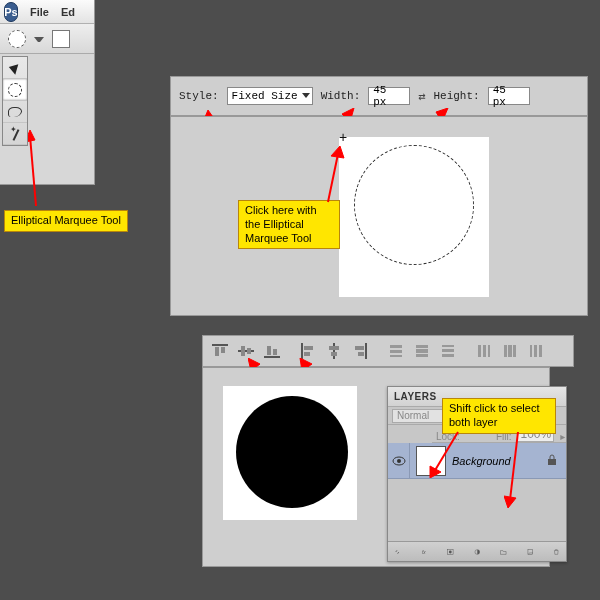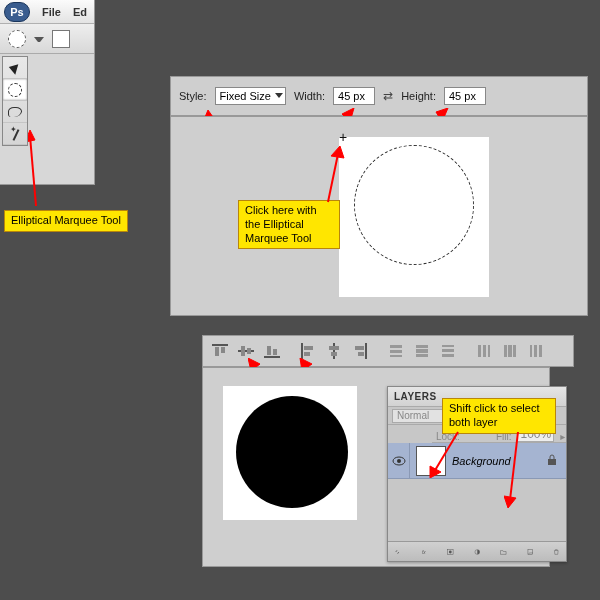--- a/index.html
+++ b/index.html
@@ -1,21 +1,21 @@
 <!DOCTYPE html>
 <html><head>
 <meta charset="utf-8">
 <style>
   * { box-sizing: border-box; margin: 0; padding: 0; }
   body { width: 600px; height: 600px; background: #4d4d4d; font-family: Tahoma, Arial, sans-serif; font-size: 11px; position: relative; overflow: hidden; }
   
   
   .ps-corner { position: absolute; top: 0; left: 0; width: 95px; height: 185px; background: #d7d7d7; border-right: 1px solid #999; border-bottom: 1px solid #999; }
   .ps-menubar { height: 24px; background: linear-gradient(#fbfbfb,#e3e3e3); border-bottom: 1px solid #b0b0b0; display:flex; align-items:center; padding-left:4px; gap:12px; }
-  .ps-logo { width: 26px; height: 20px; background:#3a5d8f; color:#fff; font-weight:bold; font-size:11px; display:flex; align-items:center; justify-content:center; border:1px solid #1b365c; border-radius:10px; }
+  .ps-logo { width: 14px; height: 20px; background:#3a5d8f; color:#fff; font-weight:bold; font-size:11px; display:flex; align-items:center; justify-content:center; border:1px solid #1b365c; border-radius:10px; }
   .ps-menubar span { color:#333;font-weight:bold; }
   .ps-optbar { height: 30px; background: linear-gradient(#eee,#d8d8d8); border-bottom:1px solid #aaa; display:flex; align-items:center; padding-left:8px; gap:8px; }
   .tiny-circle-icon { width:18px; height:18px; border:1px dashed #555; border-radius:50%; background:#fff; }
   .tiny-panel-icon { width:18px; height:18px; border:1px solid #777; background:#fff; }
   .dropdown-arrow { width:10px; height:8px; }
   .dropdown-arrow::after { content:""; display:block; border-left:4px solid transparent; border-right:4px solid transparent; border-top:5px solid #555; margin-top:2px; }
   .toolbox { position:absolute; left:2px; top:56px; width:26px; background:linear-gradient(#e8e8e8,#d5d5d5); border:1px solid #888; }
   .tool-slot { width:24px; height:22px; display:flex; align-items:center; justify-content:center; border-bottom:1px solid #c5c5c5; cursor:pointer; }
   .tool-slot.selected { background:#fff; box-shadow:inset 0 0 2px #888; }
   .arrow-cursor { width:0; height:0; border-left:9px solid #222; border-top:4px solid transparent; border-bottom:6px solid transparent; transform:rotate(-40deg); }
@@ -23,21 +23,21 @@
   .lasso { width:14px; height:10px; border:1.5px solid #333; border-radius:60% 60% 80% 40%; border-bottom:none; }
   .wand { position:relative; width:14px; height:14px; }
   .wand::before { content:""; position:absolute; width:2px; height:12px; background:#333; left:7px; top:2px; transform:rotate(25deg); }
   .wand::after { content:"✦"; position:absolute; font-size:8px; left:2px; top:-2px; color:#333; }
   
   
   .ann { position:absolute; background:#ffe600; border:1px solid #b8860b; padding:3px 6px; font-size:11px; color:#000; line-height:1.25; }
   .arrow-red { position:absolute; stroke:#ff0000; fill:#ff0000; }
   
   
-  .panel-opts { position:absolute; left:170px; top:76px; width:418px; height:40px; background:#cfcfcf; border:1px solid #999; display:flex; align-items:center; padding:0 8px; gap:8px; }
+  .panel-opts { position:absolute; left:170px; top:76px; width:418px; height:40px; background:#cfcfcf; border:1px solid #999; display:flex; align-items:center; padding:0 8px; gap:8px;font-family:Liberation Mono, monospace; }
   .panel-opts label { color:#222; }
   .fake-select { background:#fff; border:1px solid #888; padding:1px 14px 1px 4px; position:relative; height:18px; display:flex; align-items:center; }
   .fake-select::after { content:""; position:absolute; right:2px; top:5px; border-left:4px solid transparent; border-right:4px solid transparent; border-top:5px solid #333; }
   .fake-input { background:#fff; border:1px solid #888; padding:1px 4px; width:42px; height:18px; display:flex; align-items:center; }
   .swap-icon { font-size:12px; color:#444; }
   .btn { background:linear-gradient(#fafafa,#dedede); border:1px solid #888; padding:2px 8px; border-radius:2px; cursor:pointer; }
   
   .canvas-area { position:absolute; left:170px; top:116px; width:418px; height:200px; background:#cfcfcf; border:1px solid #999; }
   .white-canvas { position:absolute; left:168px; top:20px; width:150px; height:160px; background:#fff; }
   .marquee { position:absolute; left:15px; top:8px; width:120px; height:120px; border:1.5px dashed #333; border-radius:50%; }

